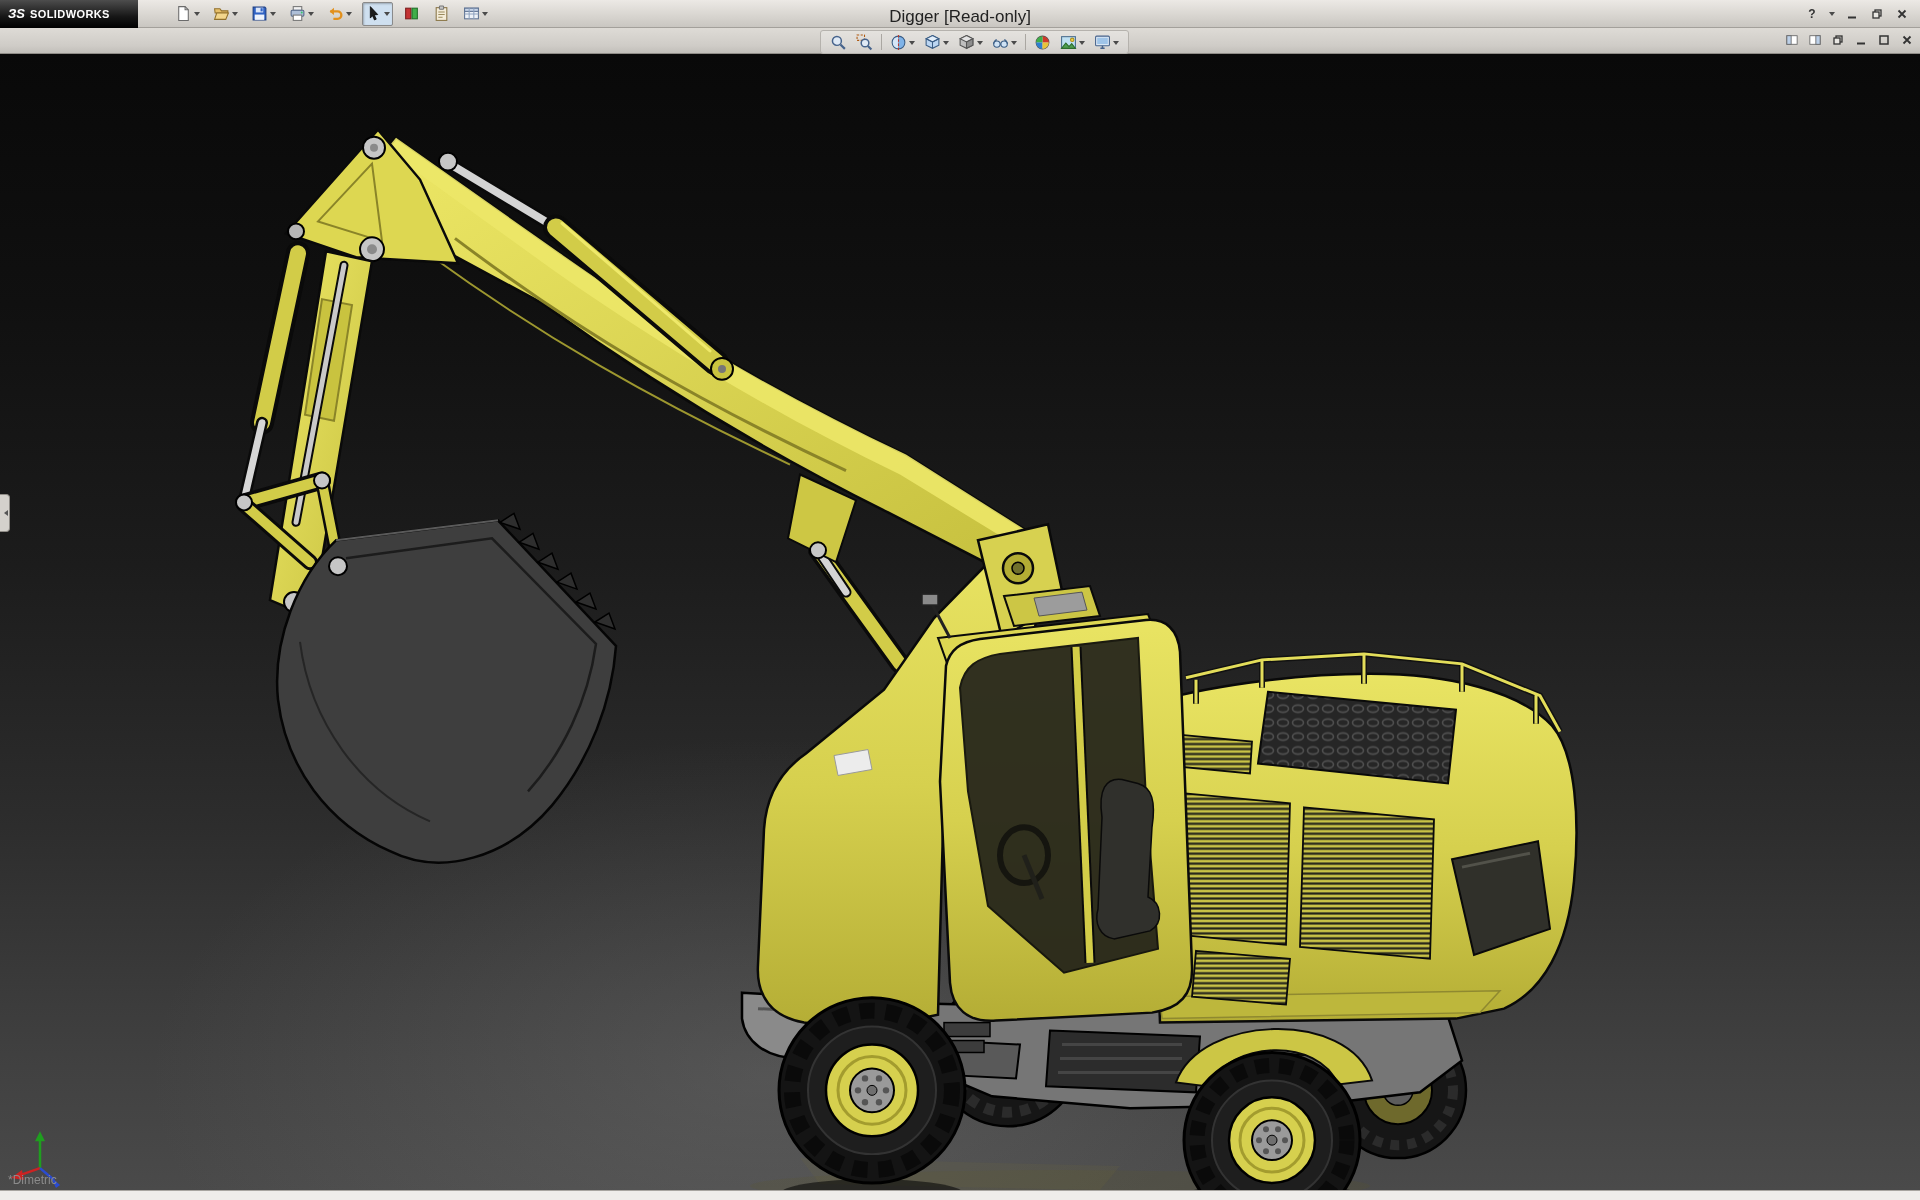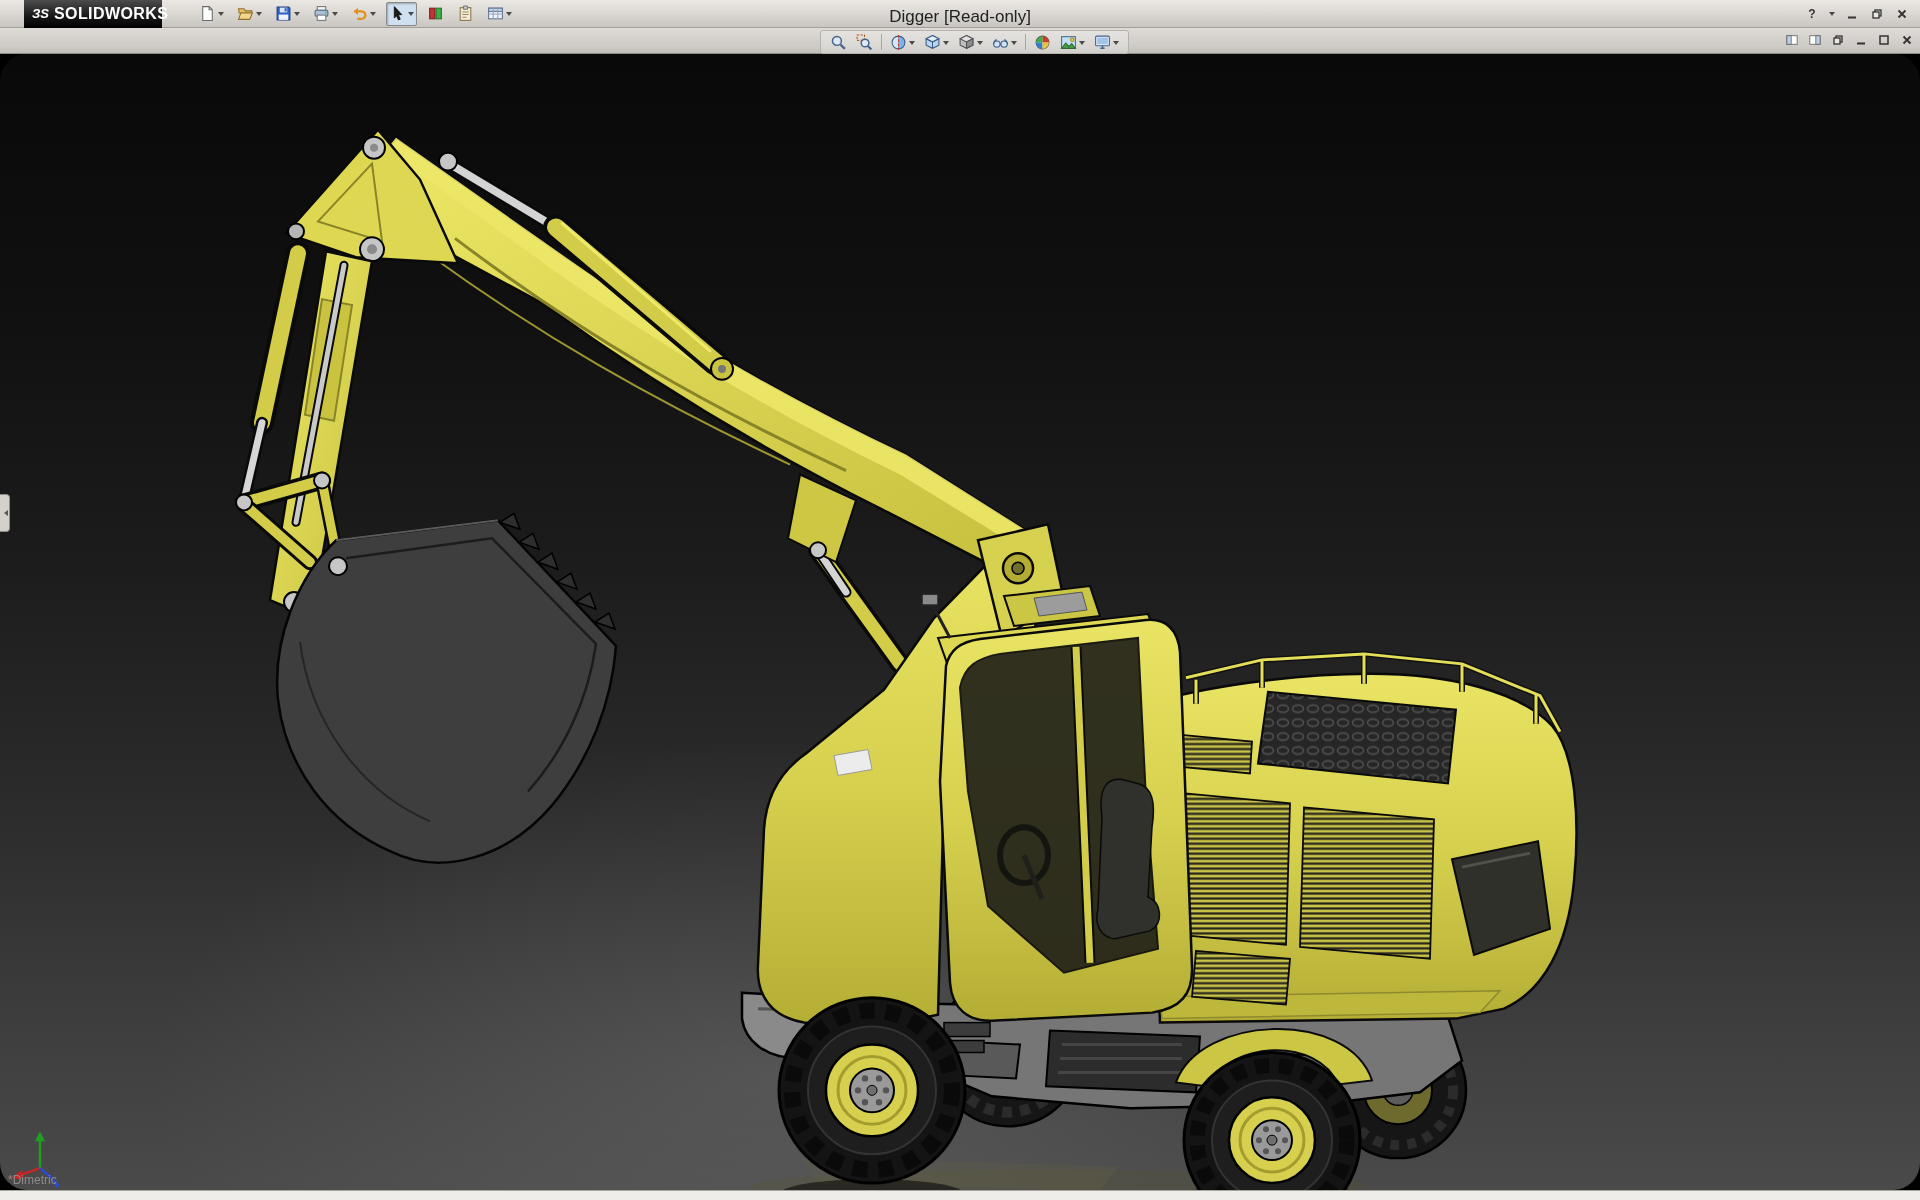--- a/index.html
+++ b/index.html
@@ -4,23 +4,23 @@
 <style>
   html,body{margin:0;padding:0;background:#000;}
   .app{position:relative;width:1920px;height:1200px;overflow:hidden;
        font-family:"Liberation Sans",sans-serif;user-select:none;}
 
   
   .titlebar{height:28px;display:flex;align-items:center;position:relative;
     background:linear-gradient(180deg,#ece9e5 0%,#d9d6d1 55%,#c9c6c1 100%);
     border-bottom:1px solid #a3a09b;box-sizing:border-box;}
   .logo{width:138px;height:28px;display:flex;align-items:center;gap:5px;padding-left:8px;box-sizing:border-box;
-    background:linear-gradient(180deg,#4d4d4d 0%,#161616 60%,#000 100%);margin-left:24px;}
+    background:linear-gradient(180deg,#4d4d4d 0%,#161616 60%,#000 100%);}
   .logo .mark{color:#fff;font-weight:bold;font-style:italic;font-size:13px;}
-  .logo .brand{color:#fff;font-weight:bold;font-size:16px;letter-spacing:.4px;}
+  .logo .brand{color:#fff;font-weight:bold;font-size:11px;letter-spacing:.4px;}
   .tb-icons{display:flex;align-items:center;gap:7px;margin-left:34px;}
   .tb-btn{display:flex;align-items:center;gap:2px;height:22px;padding:0 2px;border:1px solid transparent;border-radius:2px;}
   .tb-btn.active{border:1px solid #8a8a8a;background:#cfe0f0;box-shadow:inset 1px 1px 2px rgba(0,0,0,.25);}
   .tb-btn svg{width:17px;height:17px;display:block;}
   .caret{width:0;height:0;border:3px solid transparent;border-top:4px solid #4a4a4a;margin-top:4px;}
   .win-title{position:absolute;left:50%;transform:translateX(-50%);top:7px;font-size:17px;color:#222;}
   .cap-controls{margin-left:auto;display:flex;align-items:center;gap:9px;padding-right:10px;}
   .cap-btn{display:flex;align-items:center;justify-content:center;width:16px;height:16px;color:#333;font-size:12px;font-weight:bold;}
   .cap-btn svg{width:12px;height:12px;display:block;}
 
@@ -33,21 +33,21 @@
   .hud-btn{display:flex;align-items:center;gap:2px;height:20px;padding:0 2px;border:1px solid transparent;border-radius:2px;}
   .hud-btn svg{width:17px;height:17px;display:block;}
   .hud-sep{width:1px;height:16px;background:#aaa7a2;margin:0 2px;}
   .doc-controls{position:absolute;right:6px;top:4px;display:flex;align-items:center;gap:8px;}
   .doc-controls .cap-btn{width:15px;height:15px;}
 
   
   .viewport{position:relative;height:1136px;overflow:hidden;
     background:
       radial-gradient(ellipse 950px 520px at 40% 90%, rgba(125,125,125,.32), rgba(0,0,0,0) 65%),
-      linear-gradient(180deg,#090909 0%,#101010 22%,#1c1c1c 45%,#2d2d2d 68%,#404040 88%,#4a4a4a 100%); border-radius: 27px;}
+      linear-gradient(180deg,#090909 0%,#101010 22%,#1c1c1c 45%,#2d2d2d 68%,#404040 88%,#4a4a4a 100%);}
   .model-svg{position:absolute;left:0;top:0;width:100%;height:100%;}
   .orient-label{position:absolute;left:8px;bottom:3px;font-size:12px;color:#8b8b8b;}
   .left-tab{position:absolute;left:0;top:440px;width:9px;height:36px;background:#d4d1cc;
     border:1px solid #8f8c87;border-left:none;border-radius:0 4px 4px 0;
     display:flex;align-items:center;justify-content:center;}
   .left-tab .tri{width:0;height:0;border:3px solid transparent;border-right:4px solid #555;}
 
   
   .statusbar{height:10px;background:#efedea;border-top:1px solid #a8a5a0;box-sizing:border-box;}
 </style>

